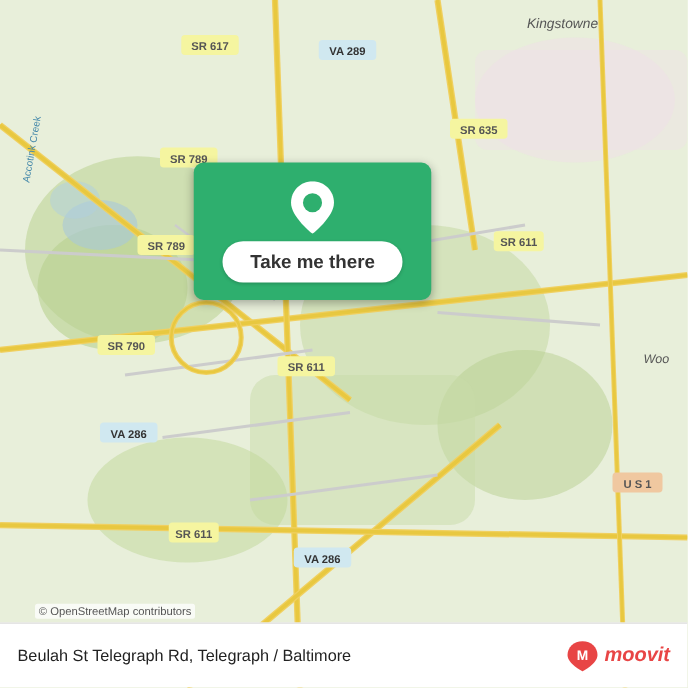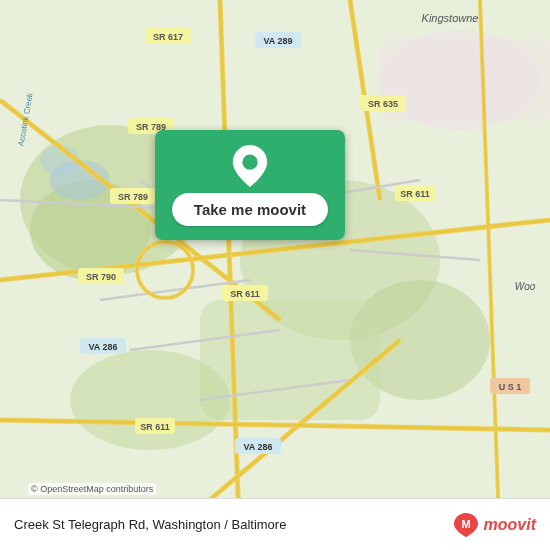--- a/index.html
+++ b/index.html
@@ -221,30 +221,30 @@
 
   </svg>
 
   <div id="button-overlay">
     <div id="green-box">
 
       <svg id="location-pin" viewBox="0 0 36 44" xmlns="http://www.w3.org/2000/svg">
         <path d="M18 0 C8 0 0 8 0 18 C0 30 18 44 18 44 C18 44 36 30 36 18 C36 8 28 0 18 0Z" fill="white"></path>
         <circle cx="18" cy="18" r="8" fill="#2eaf6e"></circle>
       </svg>
-      <button id="take-me-there-btn">Take me moovit</button>
+      <button id="take-me-there-btn">Take me there</button>
     </div>
   </div>
 
   <div id="osm-attr">
     <span>© OpenStreetMap contributors</span>
   </div>
 
   <div id="bottom-bar">
-    <span id="address-text">Creek St Telegraph Rd, Washington / Baltimore</span>
+    <span id="address-text">Beulah St Telegraph Rd, Telegraph / Baltimore</span>
     <div id="moovit-logo">
 
       <svg id="moovit-icon" viewBox="0 0 28 28" xmlns="http://www.w3.org/2000/svg">
         <path d="M14 2 C7 2 2 7 2 13 C2 20 14 26 14 26 C14 26 26 20 26 13 C26 7 21 2 14 2Z" fill="#e84545"></path>
         <text x="14" y="17" text-anchor="middle" font-size="11" font-weight="bold" fill="white">M</text>
       </svg>
       <span id="moovit-text">moovit</span>
     </div>
   </div>
 

